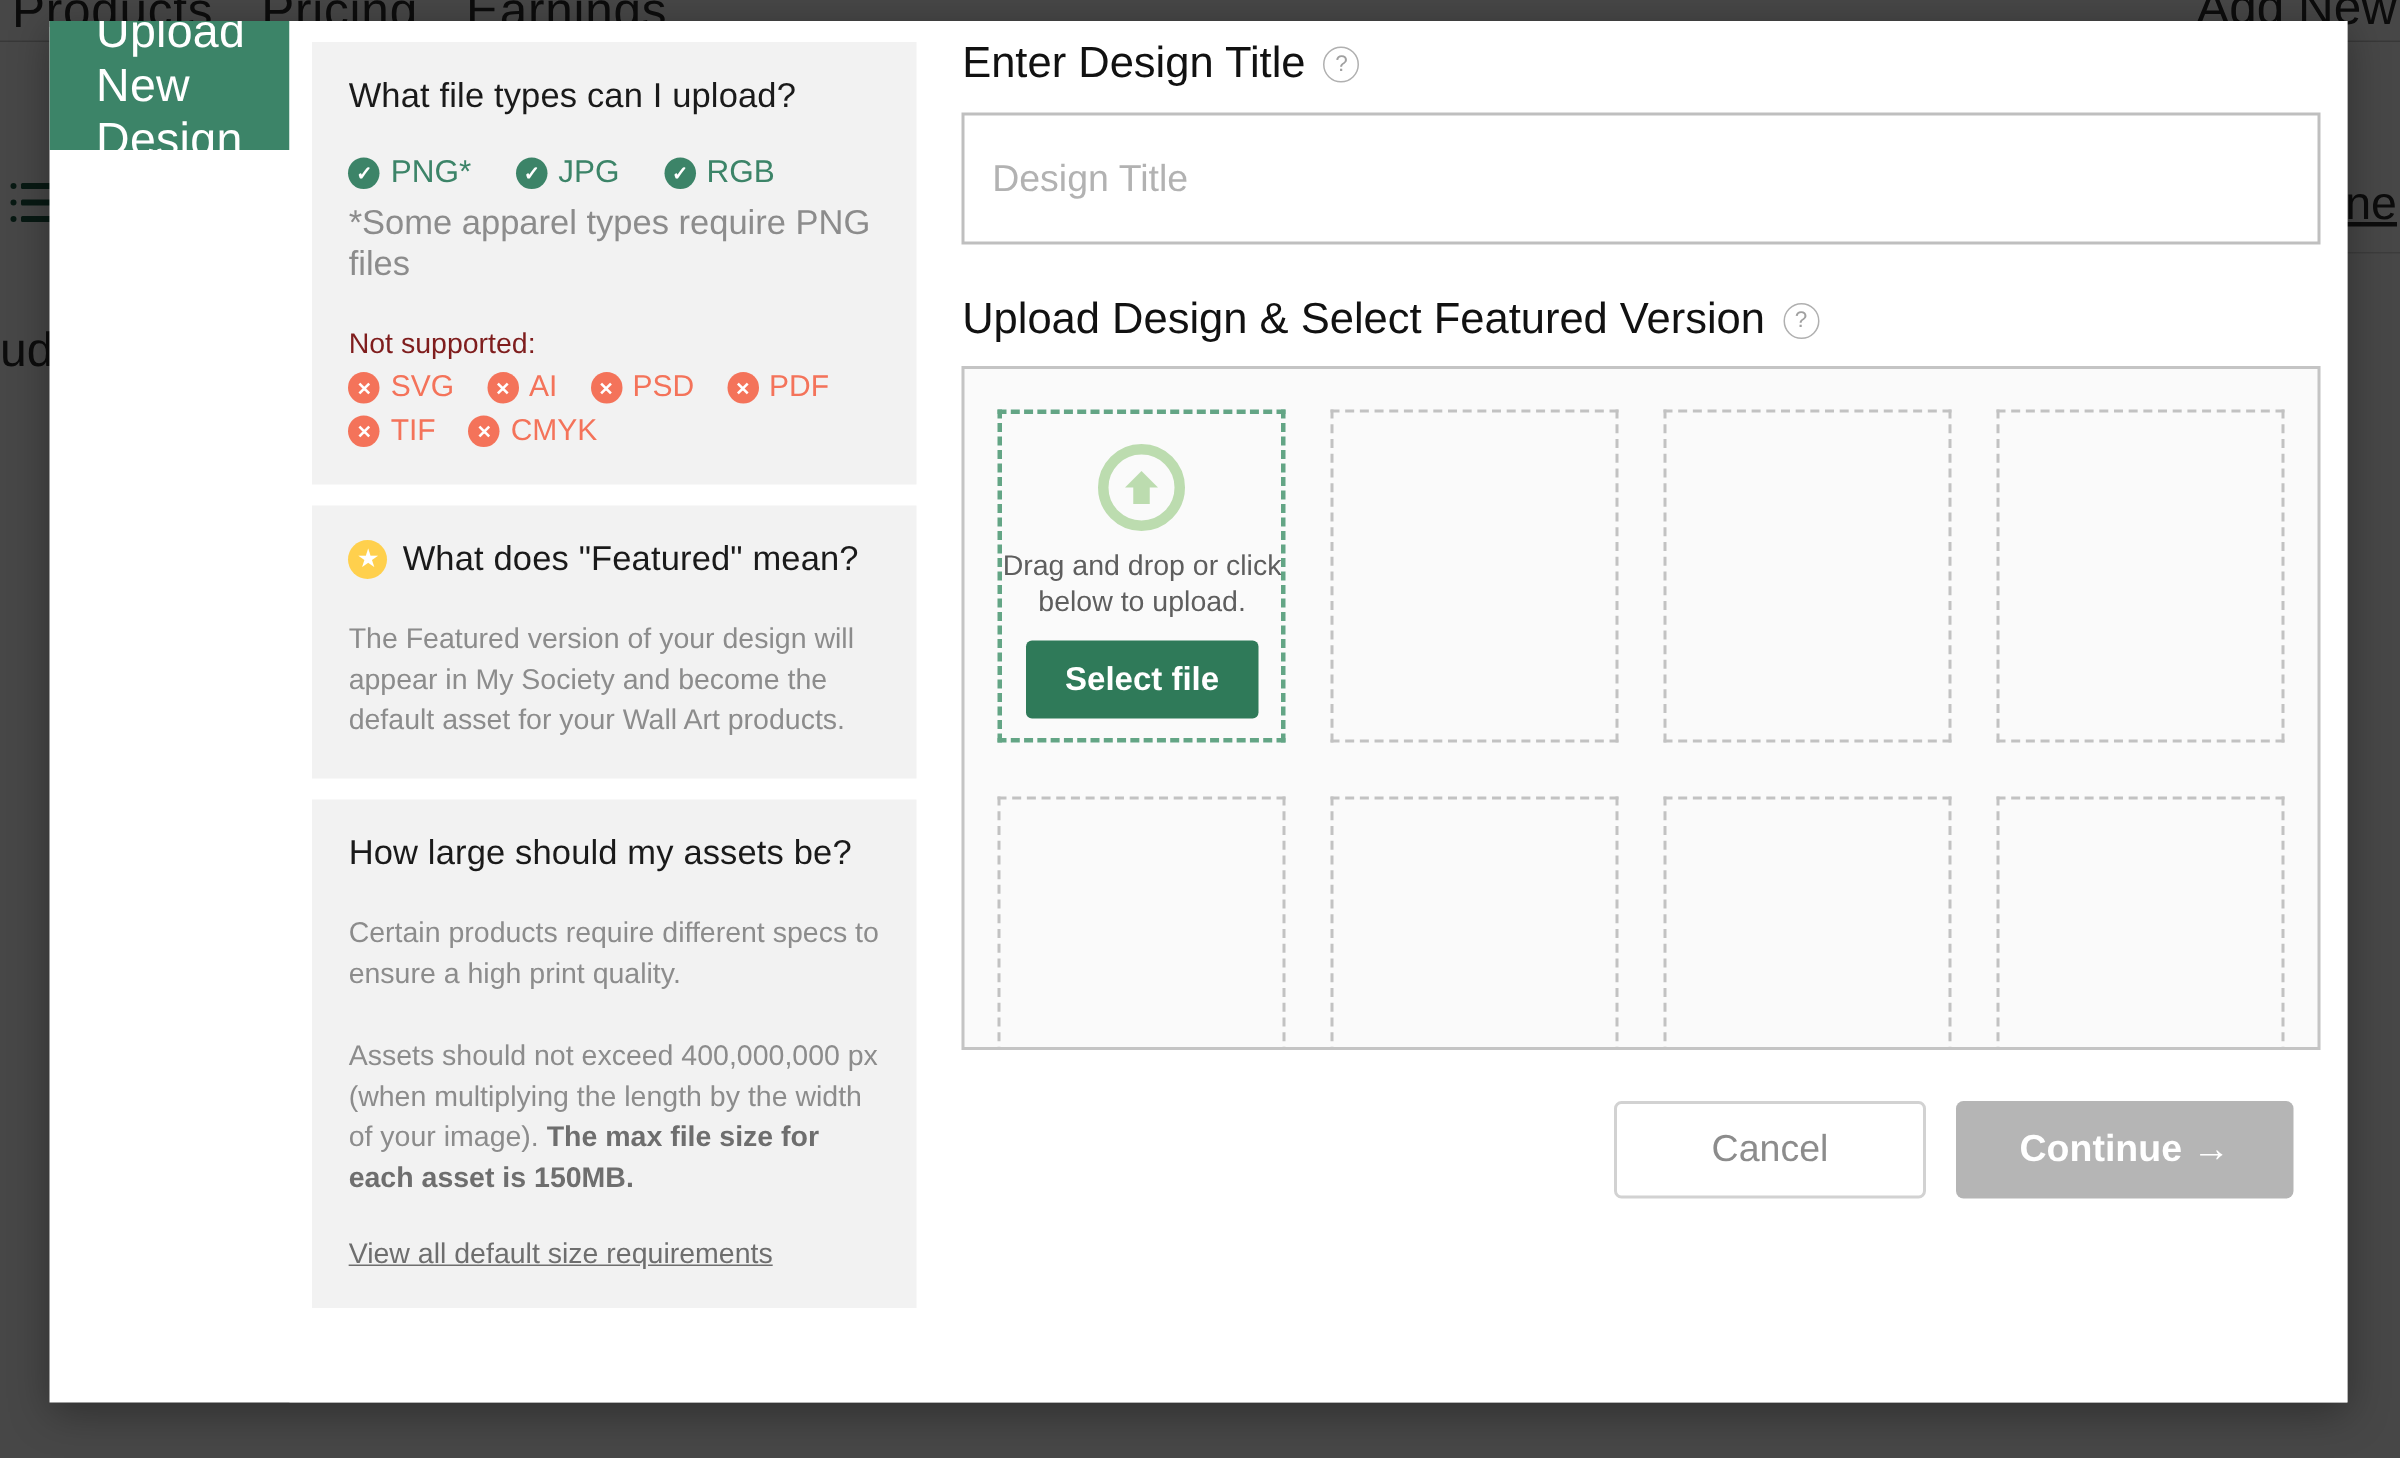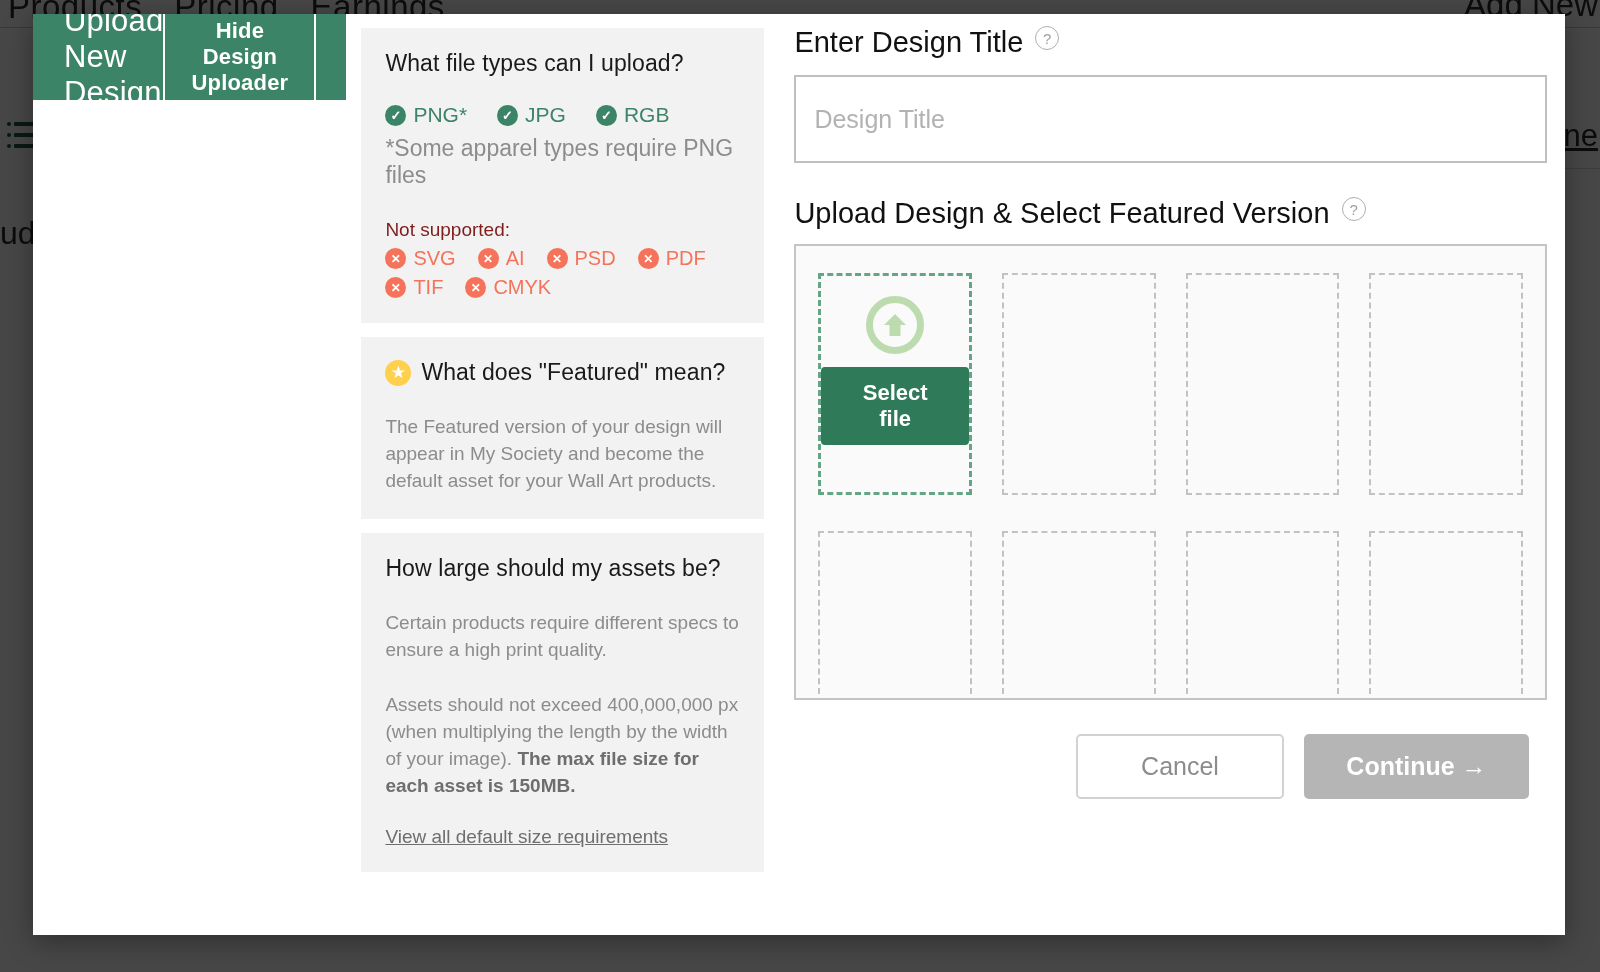--- a/index.html
+++ b/index.html
@@ -157,21 +157,21 @@
     font-size: 19px; color: #6e6e6e; text-decoration: underline; cursor: pointer;
   }
 
   
   .main-col {
     flex: 1 1 auto; min-width: 0;
     padding: 12px 18px 0 16px;
     display: flex; flex-direction: column;
   }
   .section-head {
-    display: flex; gap: 12px;
+    display: flex; align-items: center; gap: 12px;
     font-size: 29px; color: #111111; font-weight: 400;
   }
   .q-icon {
     width: 24px; height: 24px; border-radius: 50%;
     border: 1.6px solid #b0b0b0; color: #a0a0a0;
     display: inline-flex; align-items: center; justify-content: center;
     font-size: 15px; cursor: pointer; flex: 0 0 auto;
   }
   .title-input {
     margin-top: 16px;
@@ -265,21 +265,20 @@
   <div class="bg-right-text">, ne</div>
   <div class="bg-hr"></div>
 </div>
 
 <div class="overlay"></div>
 
 <div class="modal">
 
   <div class="modal-header">
     <div class="modal-title">Upload New Design</div>
-    <button class="hide-uploader-btn">Hide Design Uploader</button>
   </div>
 
   <div class="modal-body">
 
     <div class="info-col">
 
       <div class="info-card">
         <div class="card-title">What file types can I upload?</div>
 
         <div class="filetypes-row">
@@ -365,20 +364,21 @@
 
       <div class="dropgrid-wrap">
         <div class="dropgrid">
 
           <div class="slot active">
             <span class="upload-circle">
               <svg width="26" height="28" viewBox="0 0 26 28" aria-hidden="true">
                 <path d="M13 3 L24 14 L18.5 14 L18.5 25 L7.5 25 L7.5 14 L2 14 Z" fill="#bcdcaf"></path>
               </svg>
             </span>
+            <div class="drop-text">Drag and drop or click below to upload.</div>
             <button class="select-file-btn">Select file</button>
           </div>
 
           <div class="slot"></div>
           <div class="slot"></div>
           <div class="slot"></div>
           <div class="slot"></div>
           <div class="slot"></div>
           <div class="slot"></div>
           <div class="slot"></div>

